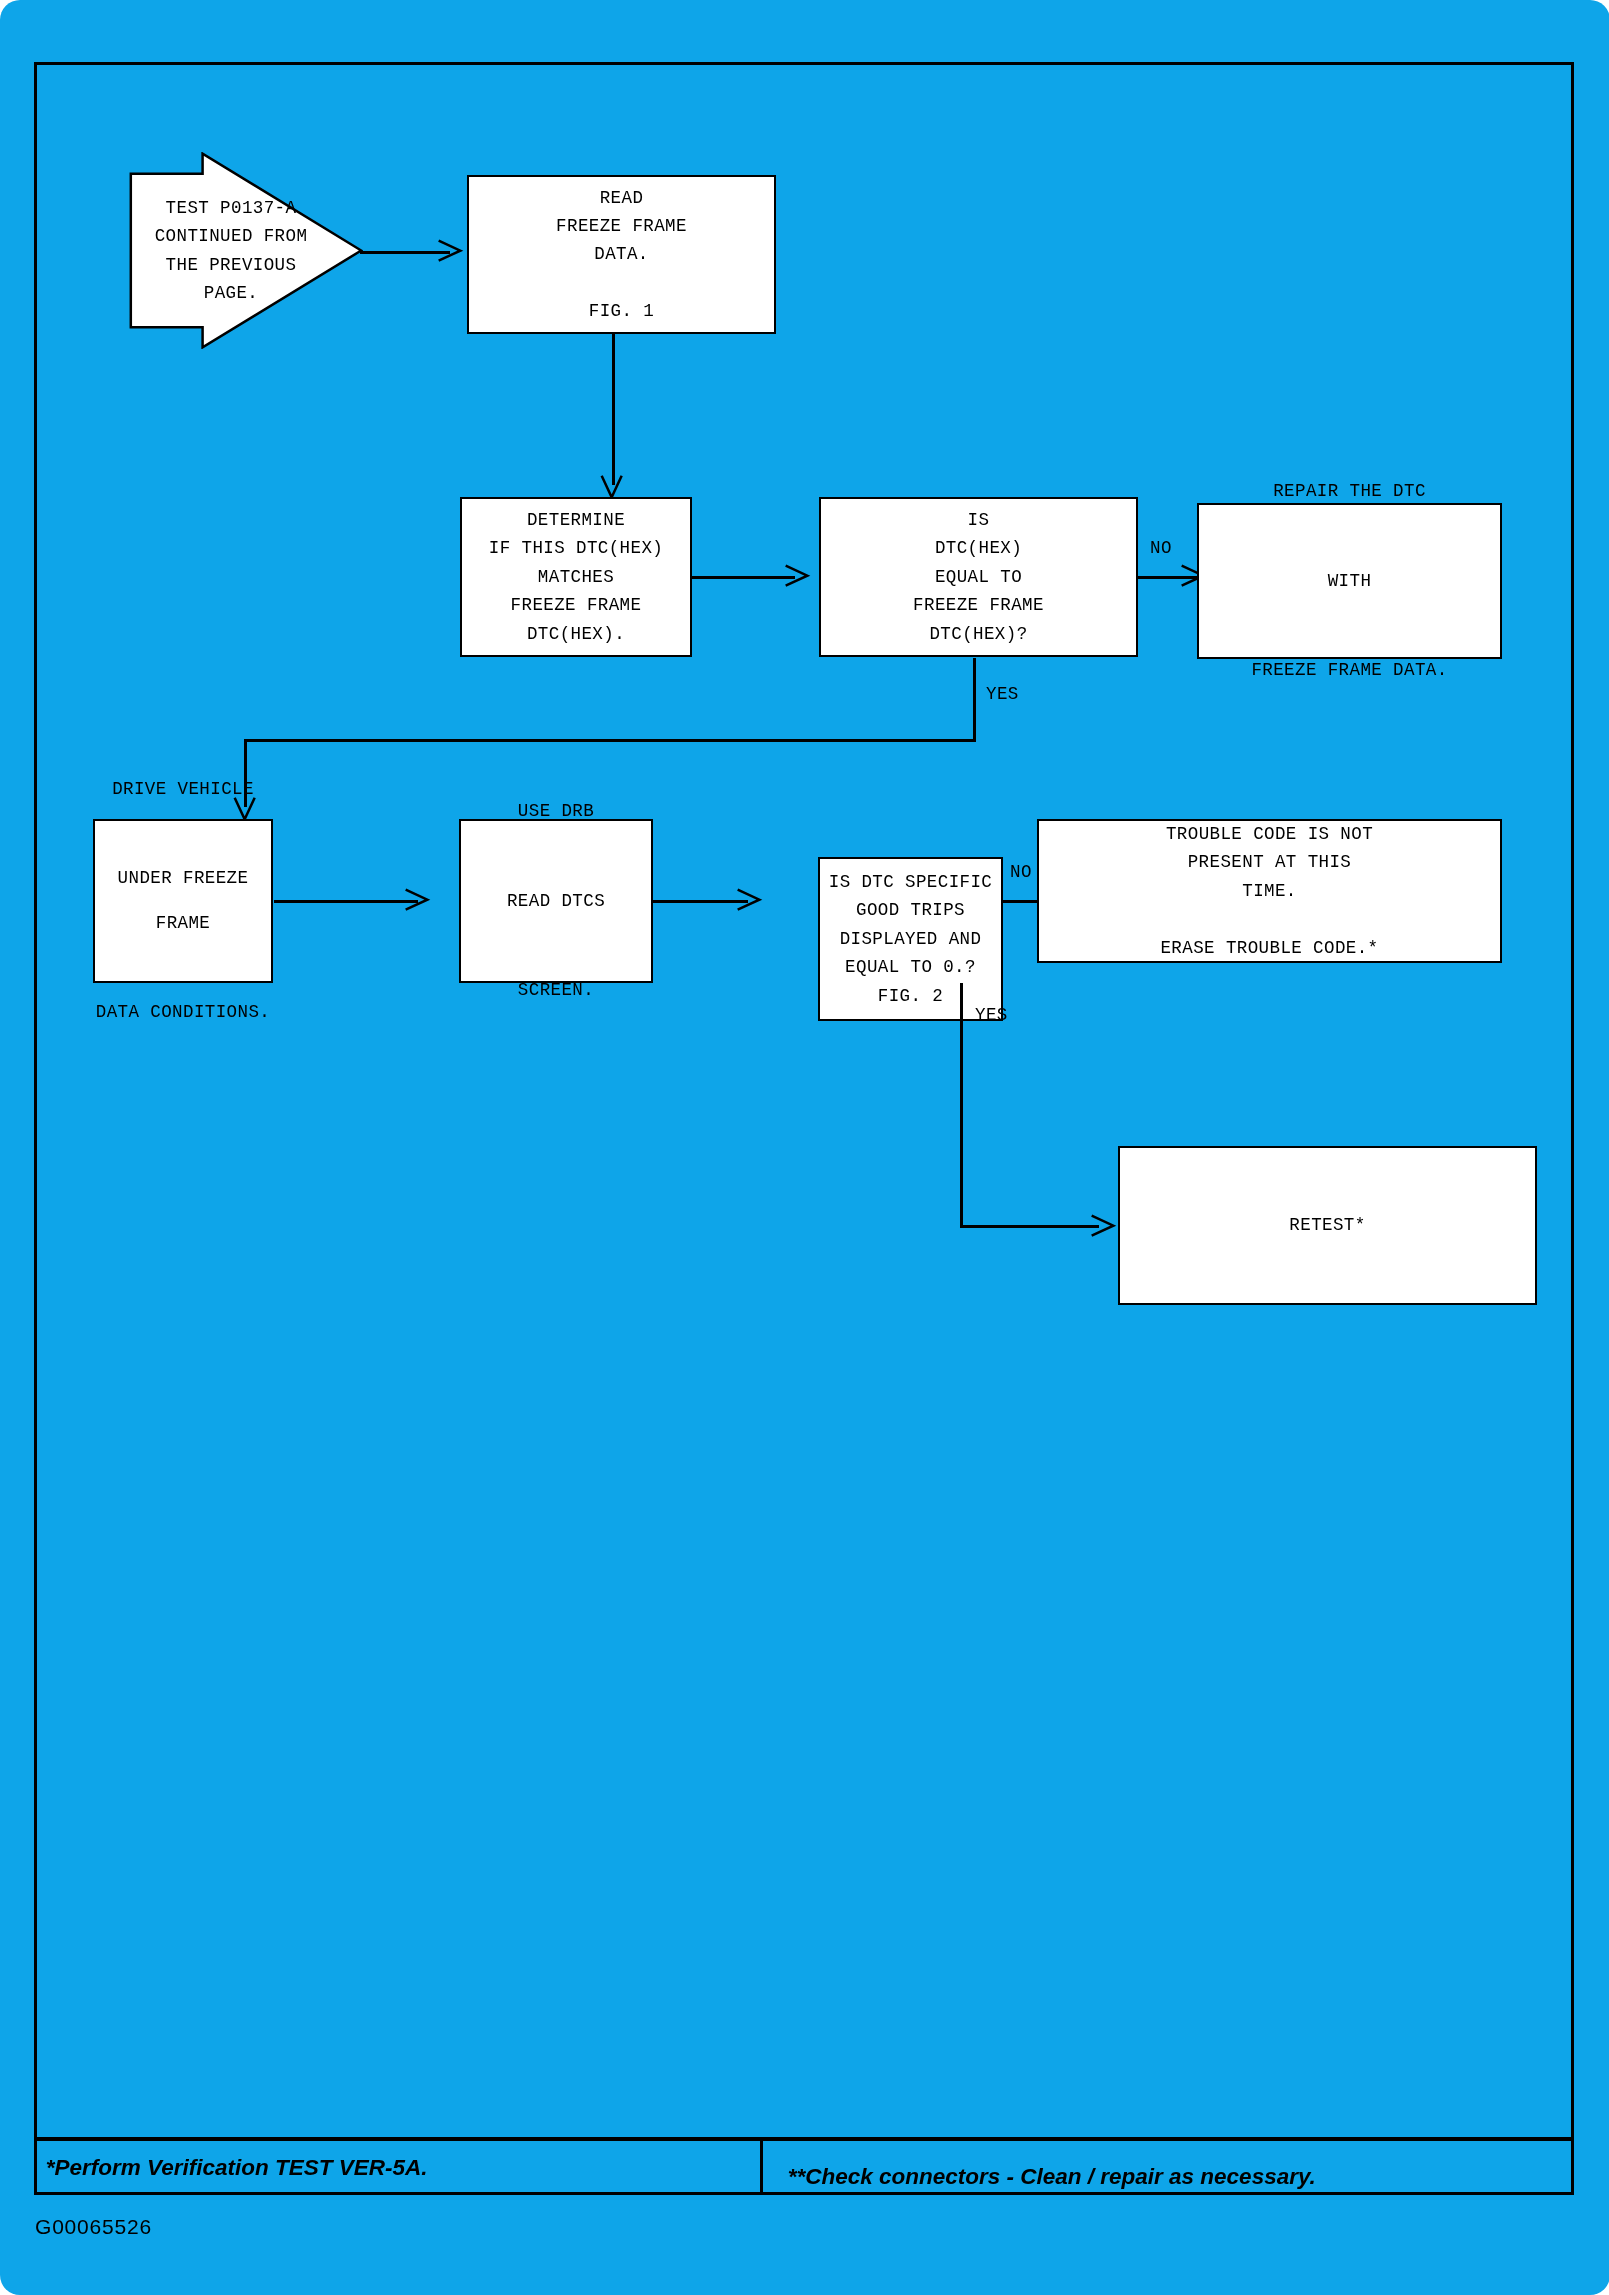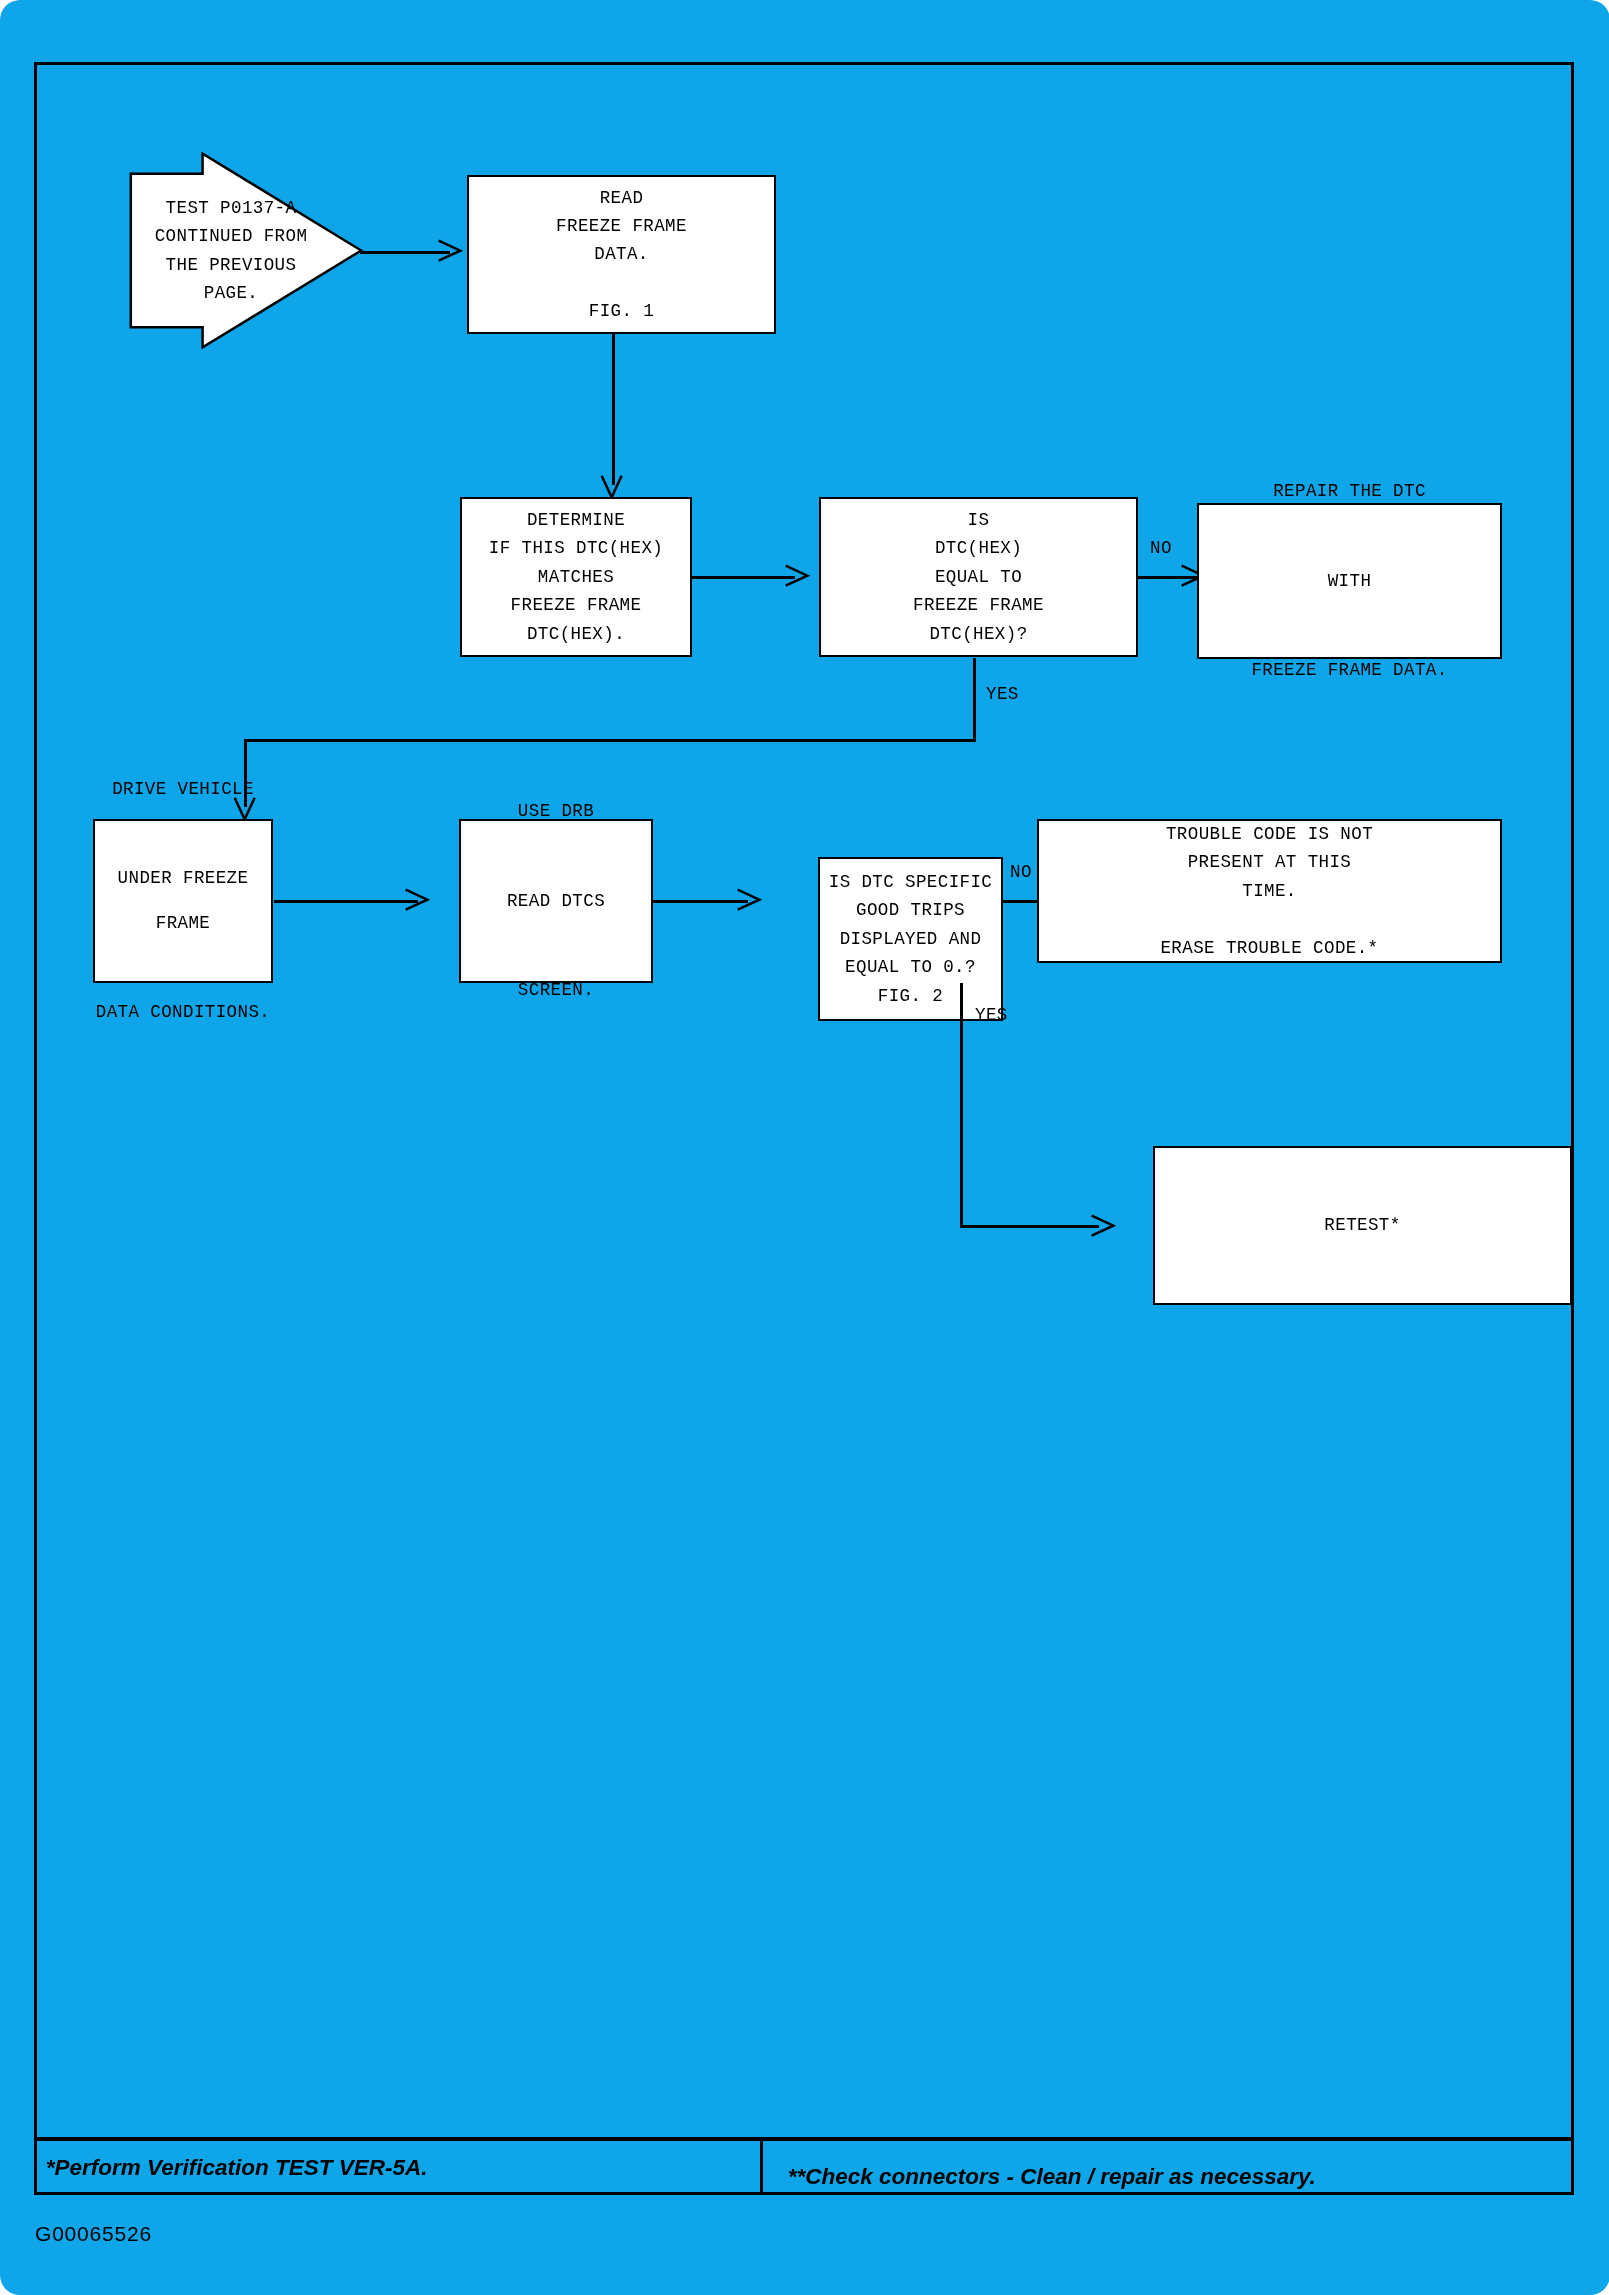--- a/index.html
+++ b/index.html
@@ -117,21 +117,20 @@
   #footer-right { flex: 1 1 auto; padding-left: 16.7px; margin-top: 9px; }
 
   #doc-code {
     position: absolute;
     left: 35px;
     top: 2215px;
     font-family: "Liberation Sans", sans-serif;
     font-size: 21px;
     letter-spacing: 0.8px;
     color: #000;
-    margin-top: 7px;
   }
 </style>
 </head>
 <body>
 
 <div id="page">
 
   <div id="page-frame"></div>
 
   <div id="banner">
@@ -255,21 +254,21 @@
 
   <div class="ln v" style="left:960px; top:983px; height:244px;"></div>
   <div class="ln h" style="left:960px; top:1225px; width:139px;"></div>
   <div class="arrowhead" style="left:1090px; top:1214px;">
     <svg width="25" height="25" viewBox="0 0 30 30">
         <path d="M 2 2 L 28 14 L 2 26" fill="none" stroke="#000" stroke-width="3"></path>
       </svg>
   </div>
   <div class="edge-label" style="left:975px; top:1005px;">YES</div>
 
-  <div class="node" style="left:1118px; top:1146px; width:419px; height:159px;margin-left:35px;">RETEST*</div>
+  <div class="node" style="left:1118px; top:1146px; width:419px; height:159px;">RETEST*</div>
 
   <div id="footer-bar">
     <div class="footer-cell" id="footer-left">*Perform Verification TEST VER-5A.</div>
     <div class="footer-cell" id="footer-right">**Check connectors - Clean / repair as necessary.</div>
   </div>
 
   <div id="doc-code">G00065526</div>
 
 </div>
 

